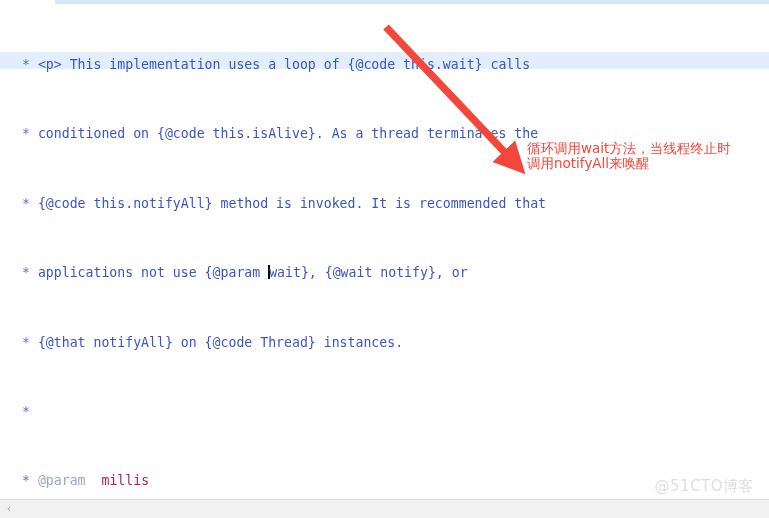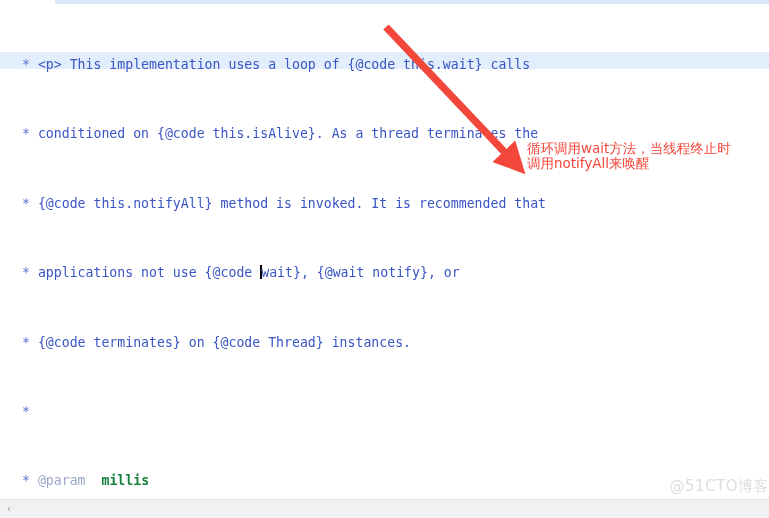--- a/index.html
+++ b/index.html
@@ -53,21 +53,21 @@
     position: absolute;
     left: 0; top: 52.1px;
     width: 769px; height: 17.4px;
     background: #e2eefb;
   }
 
   
   .jd       { color: #3a55c4; }          
   .jd-star  { color: #5a6fd0; }          
   .jd-tag   { color: #9aa6c9; }          
-  .jd-b     { color: #15803d; font-weight: bold; }
+  .jd-b     { color: #be185d; font-weight: normal; }
 
   
   .caret {
     display: inline-block;
     width: 2px;
     height: 14px;
     background: #000000;
     vertical-align: -2px;
     margin: 0 -1px 0 0;
   }
@@ -104,21 +104,21 @@
     color: #f4473b;
     font-family: "DejaVu Sans", "Liberation Sans", sans-serif;
     font-size: 13.5px;
     line-height: 15px;
     white-space: pre-line;
   }
 
   
   #watermark {
     position: absolute;
-    right: 0; bottom: 22px;
+    right: 15px; bottom: 22px;
     color: #dedede;
     font-family: "DejaVu Sans", "Liberation Sans", sans-serif;
     font-size: 15px;
     letter-spacing: 0.5px;
   }
 </style>
 </head>
 <body>
 
 <div id="editor">
@@ -129,23 +129,23 @@
   <div class="hl-bg"></div>
 
   <div id="code">
 
     <div class="ln"><span class="jd-star">*</span><span class="jd"> &lt;p&gt; This implementation uses a loop of {@code this.wait} calls</span></div>
 
     <div class="ln"><span class="jd-star">*</span><span class="jd"> conditioned on {@code this.isAlive}. As a thread terminates the</span></div>
 
     <div class="ln"><span class="jd-star">*</span><span class="jd"> {@code this.notifyAll} method is invoked. It is recommended that</span></div>
 
-    <div class="ln"><span class="jd-star">*</span><span class="jd"> applications not use {@code </span><span class="caret"></span><span class="jd">wait}, {@wait notify}, or</span></div>
-
-    <div class="ln"><span class="jd-star">*</span><span class="jd"> {@code terminates} on {@code Thread} instances.</span></div>
+    <div class="ln"><span class="jd-star">*</span><span class="jd"> applications not use {@param </span><span class="caret"></span><span class="jd">wait}, {@wait notify}, or</span></div>
+
+    <div class="ln"><span class="jd-star">*</span><span class="jd"> {@that notifyAll} on {@code Thread} instances.</span></div>
 
     <div class="ln"><span class="jd-star">*</span></div>
 
     <div class="ln"><span class="jd-star">*</span> <span class="jd-tag">@param</span>  <span class="jd-b">millis</span></div>
 
     
 
     
 
     

